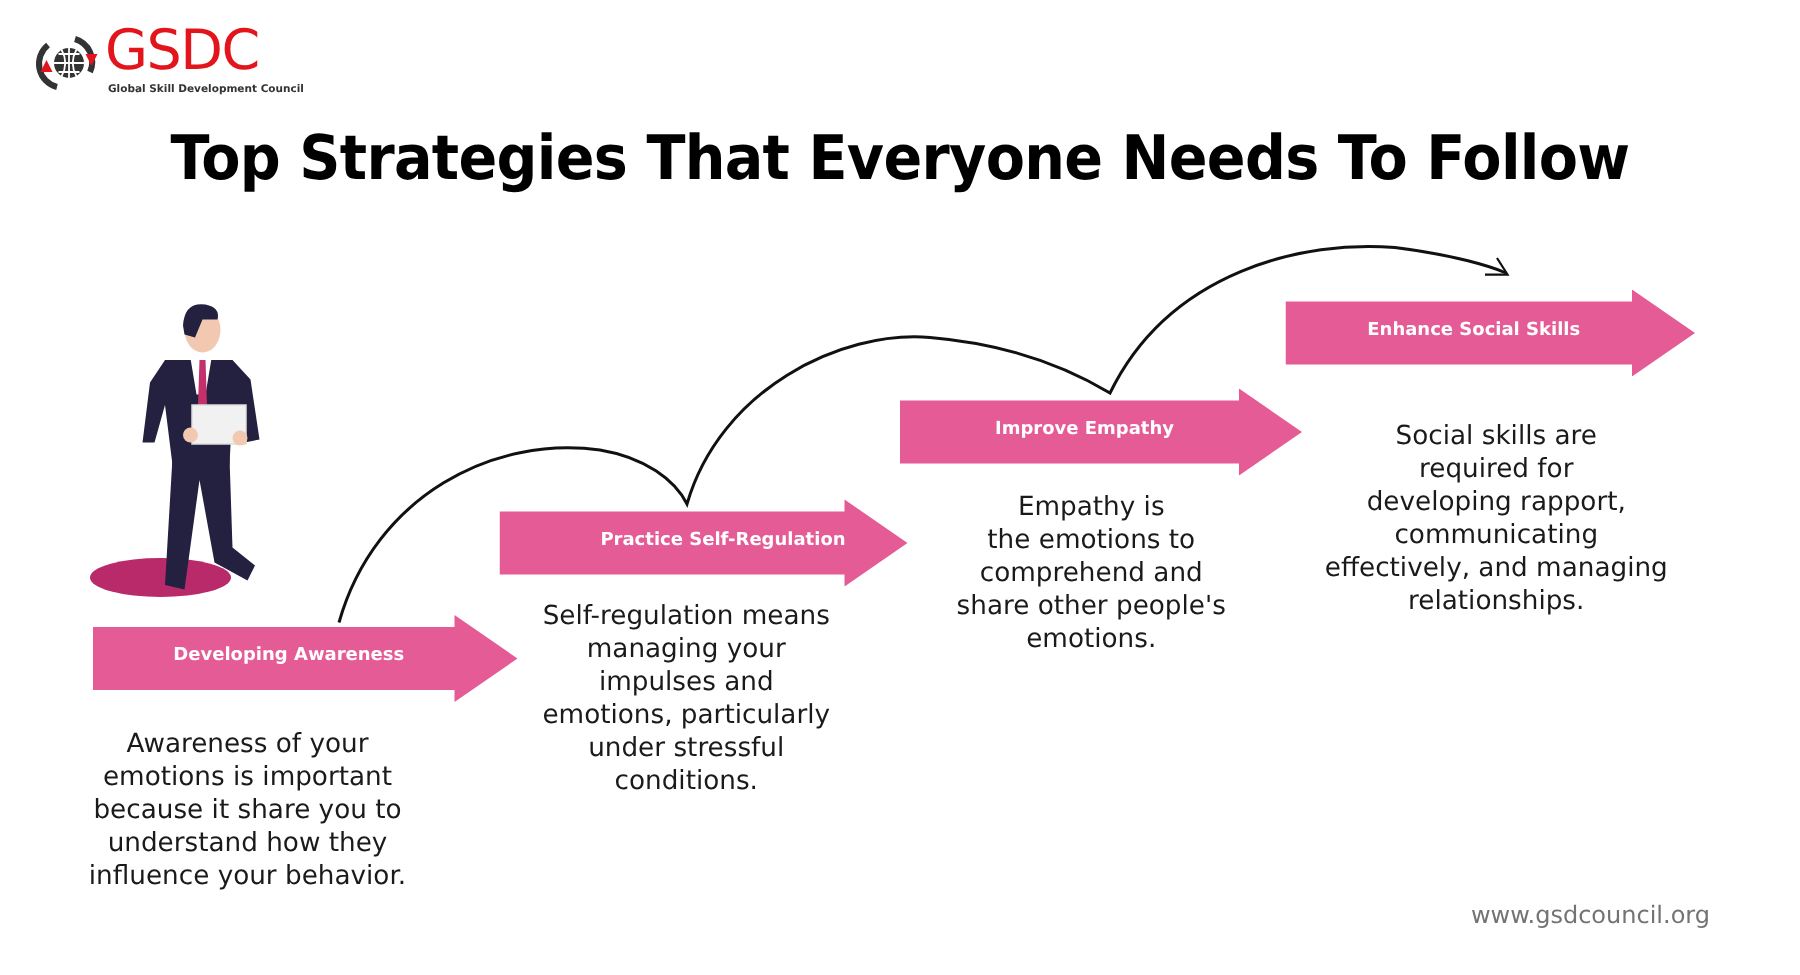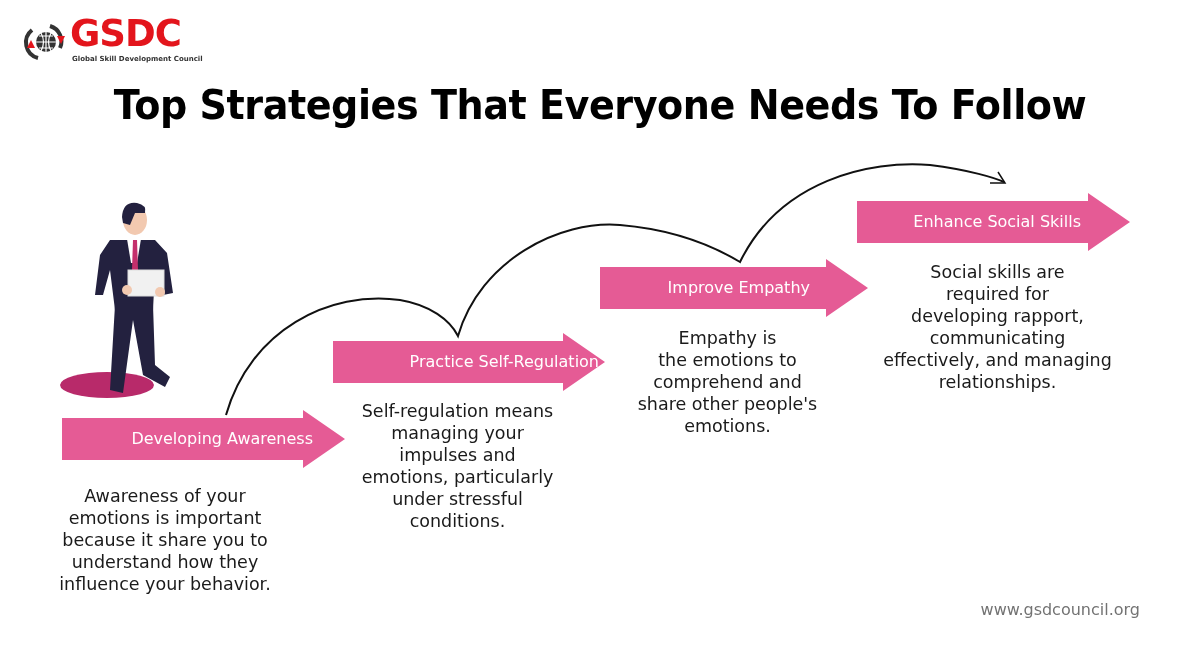--- a/index.html
+++ b/index.html
@@ -1,23 +1,23 @@
 <!DOCTYPE html>
 <html><head>
 <meta charset="utf-8">
 <style>
   html,body{margin:0;padding:0;background:#ffffff;}
   body{width:1200px;height:650px;position:relative;overflow:hidden;font-family:"Liberation Sans",sans-serif;color:#1a1a1a;}
   .abs{position:absolute;}
   .logo{left:22px;top:18px;width:170px;height:50px;}
-  .logo-text{left:70px;top:14px;font-family:"DejaVu Sans",sans-serif;font-weight:bold;font-size:37px;color:#e3151c;letter-spacing:-1px;line-height:40px;}
+  .logo-text{left:70px;top:14px;font-family:"DejaVu Sans",sans-serif;font-weight:normal;font-size:37px;color:#e3151c;letter-spacing:-1px;line-height:40px;}
   .logo-sub{left:72px;top:55px;font-family:"DejaVu Sans",sans-serif;font-weight:bold;font-size:7px;color:#333;white-space:nowrap;}
   .title{left:0;width:1200px;top:80px;text-align:center;font-family:"DejaVu Sans",sans-serif;font-weight:bold;font-size:41px;color:#000;letter-spacing:-0.5px;line-height:50px;transform:scaleX(0.93);transform-origin:center;}
   .arrow{position:absolute;}
-  .arrow-label{position:absolute;color:#fff;font-family:"DejaVu Sans",sans-serif;font-weight:normal;font-size:16px;white-space:nowrap;text-align:right;}
+  .arrow-label{position:absolute;color:#fff;font-family:"DejaVu Sans",sans-serif;font-weight:bold;font-size:12px;white-space:nowrap;text-align:center;}
   .desc{position:absolute;text-align:center;font-family:"DejaVu Sans",sans-serif;font-size:17.5px;line-height:22px;color:#1a1a1a;}
   .footer{right:60px;top:600px;font-family:"DejaVu Sans",sans-serif;font-size:16px;color:#737373;}
 </style>
 </head>
 <body>
 
 <svg class="abs logo" viewBox="0 0 170 50" style="left:22px;top:18px;width:170px;height:50px;">
   <g>
     <path d="M10 12 A16 16 0 0 0 16 40" fill="none" stroke="#333" stroke-width="4"></path>
     <path d="M28 8 A16 16 0 0 1 38 30" fill="none" stroke="#333" stroke-width="4"></path>
@@ -95,21 +95,21 @@
         <div>comprehend and</div>
         <div>share other people's</div>
         <div>emotions.</div>
       </div>
     </div>
     <div>
       <svg class="arrow" viewBox="0 0 273 58" style="left: 857px; top: 193px; width: 273px; height: 58px;">
         <polygon points="0,8 231,8 231,0 273,29 231,58 231,50 0,50" fill="#e55b95"></polygon>
       </svg>
       <div class="arrow-label" style="left: 884px; top: 212px; width: 197px;">Enhance Social Skills</div>
-      <div class="desc" style="left: 855px; top: 261px; width: 285px; text-align: center;">
+      <div class="desc" style="left: 855px; top: 280px; width: 285px; text-align: center;">
         <div>Social skills are</div>
         <div>required for</div>
         <div>developing rapport,</div>
         <div>communicating</div>
         <div>effectively, and managing</div>
         <div>relationships.</div>
       </div>
     </div>
   </div>
 

